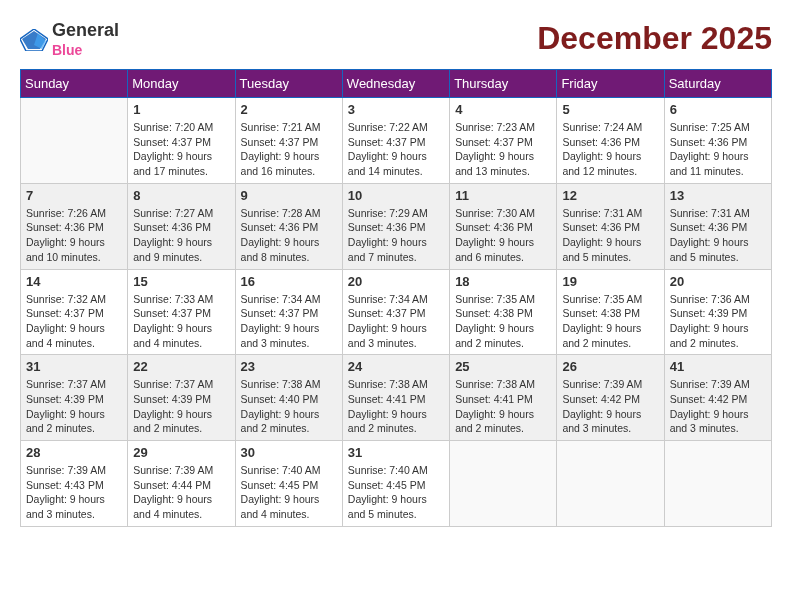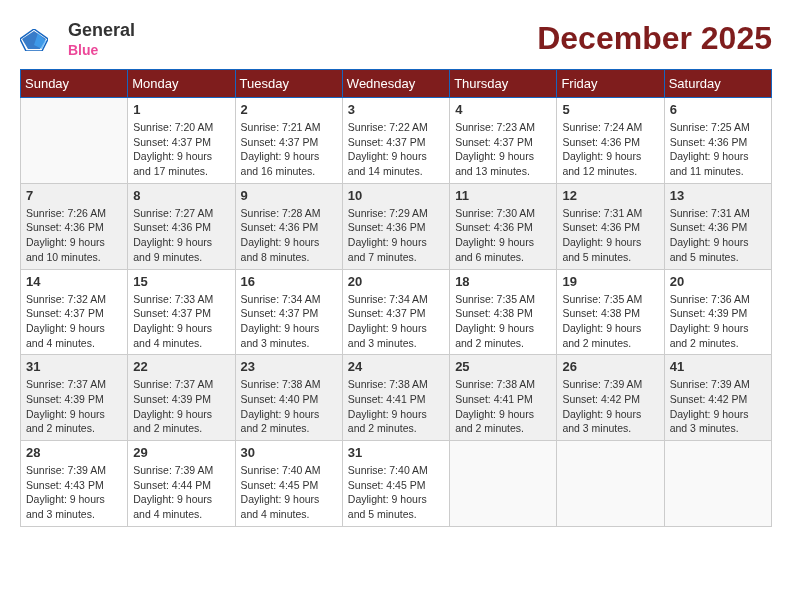--- a/index.html
+++ b/index.html
@@ -12,21 +12,21 @@
     }
     .header-area {
       display: flex;
       justify-content: space-between;
       align-items: flex-start;
       margin-bottom: 10px;
     }
     .logo {
       display: flex;
       align-items: center;
-      gap: 20px;
+      gap: 4px;
     }
     .logo-icon {
       width: 28px;
       height: 22px;
     }
     .title-area {
       text-align: right;
     }
     .month-title {
       font-size: 32px;
@@ -36,21 +36,21 @@
     .location-title {
       font-size: 16px;
       color: #555;
     }
     .calendar {
       width: 100%;
       border-collapse: collapse;
       border: 1px solid #ccc;
     }
     .calendar th {
-      background-color: #7f1d1d;
+      background-color: #701a75;
       color: #fff;
       font-size: 13px;
       padding: 6px 4px;
       text-align: left;
       border: 1px solid #1565c0;
       font-weight: normal;
     }
     .calendar td {
       border: 1px solid #ccc;
       vertical-align: top;

